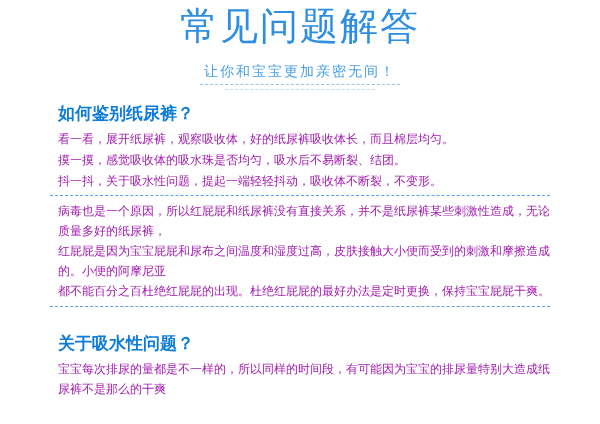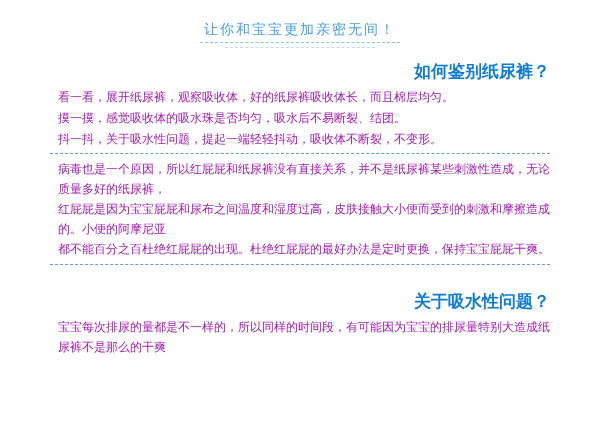--- a/index.html
+++ b/index.html
@@ -50,21 +50,20 @@
   }
   .section {
     margin: 0 50px;
   }
   .section-heading {
     margin: 0 0 0 8px;
     font-size: 17px;
     line-height: 20px;
     font-weight: bold;
     color: #0f7cd8;
-    text-align: right;
   }
   .section-body {
     margin: 5px 0 0 8px;
     font-size: 12px;
     color: #a21caf;
   }
   .s1 .section-body .line { line-height: 21px; }
   .s2 .section-body .line { line-height: 20px; }
   .s3 .section-body .line { line-height: 20px; }
   .s1 .section-heading { margin-top: 14px; }
@@ -78,20 +77,21 @@
   }
   .sep-1 { margin-top: 3px; }
   .sep-2 { margin-top: 5px; }
 </style>
 </head>
 <body>
 
 <div class="page">
 
   <div class="header">
+    <h1 class="page-title">常见问题解答</h1>
     <p class="page-subtitle">让你和宝宝更加亲密无间！</p>
     <div class="sub-line-1"></div>
     <div class="sub-line-2"></div>
   </div>
 
   <div class="section s1">
     <h2 class="section-heading">如何鉴别纸尿裤？</h2>
     <div class="section-body">
       <div class="line">看一看，展开纸尿裤，观察吸收体，好的纸尿裤吸收体长，而且棉层均匀。</div>
       <div class="line">摸一摸，感觉吸收体的吸水珠是否均匀，吸水后不易断裂、结团。</div>

